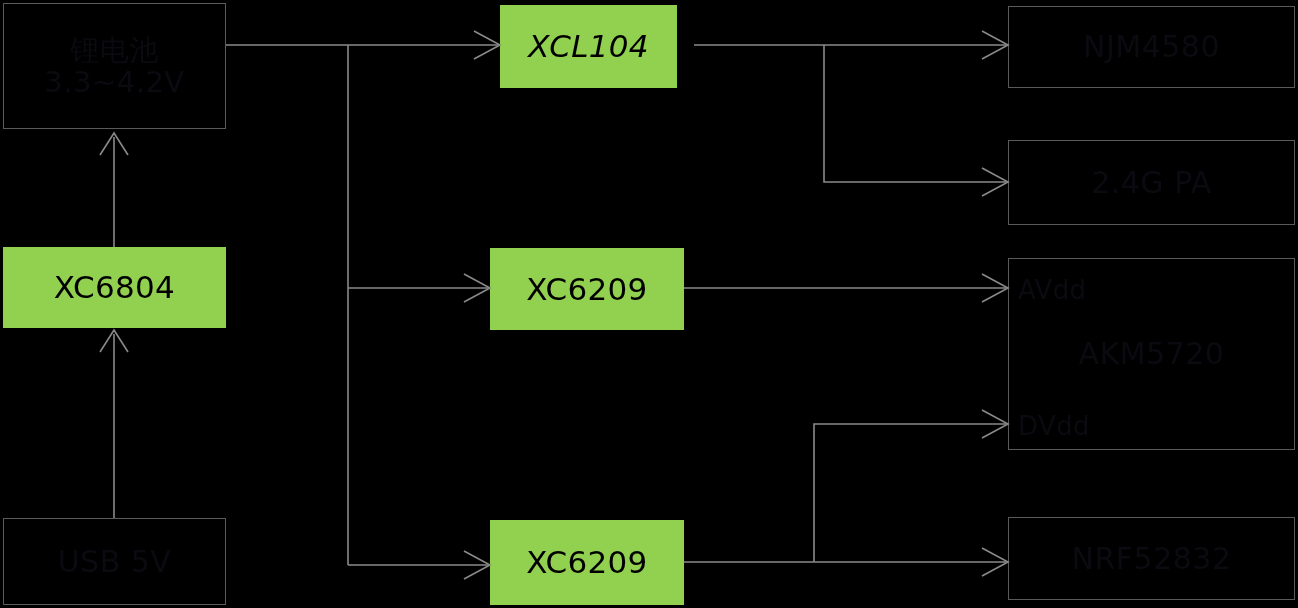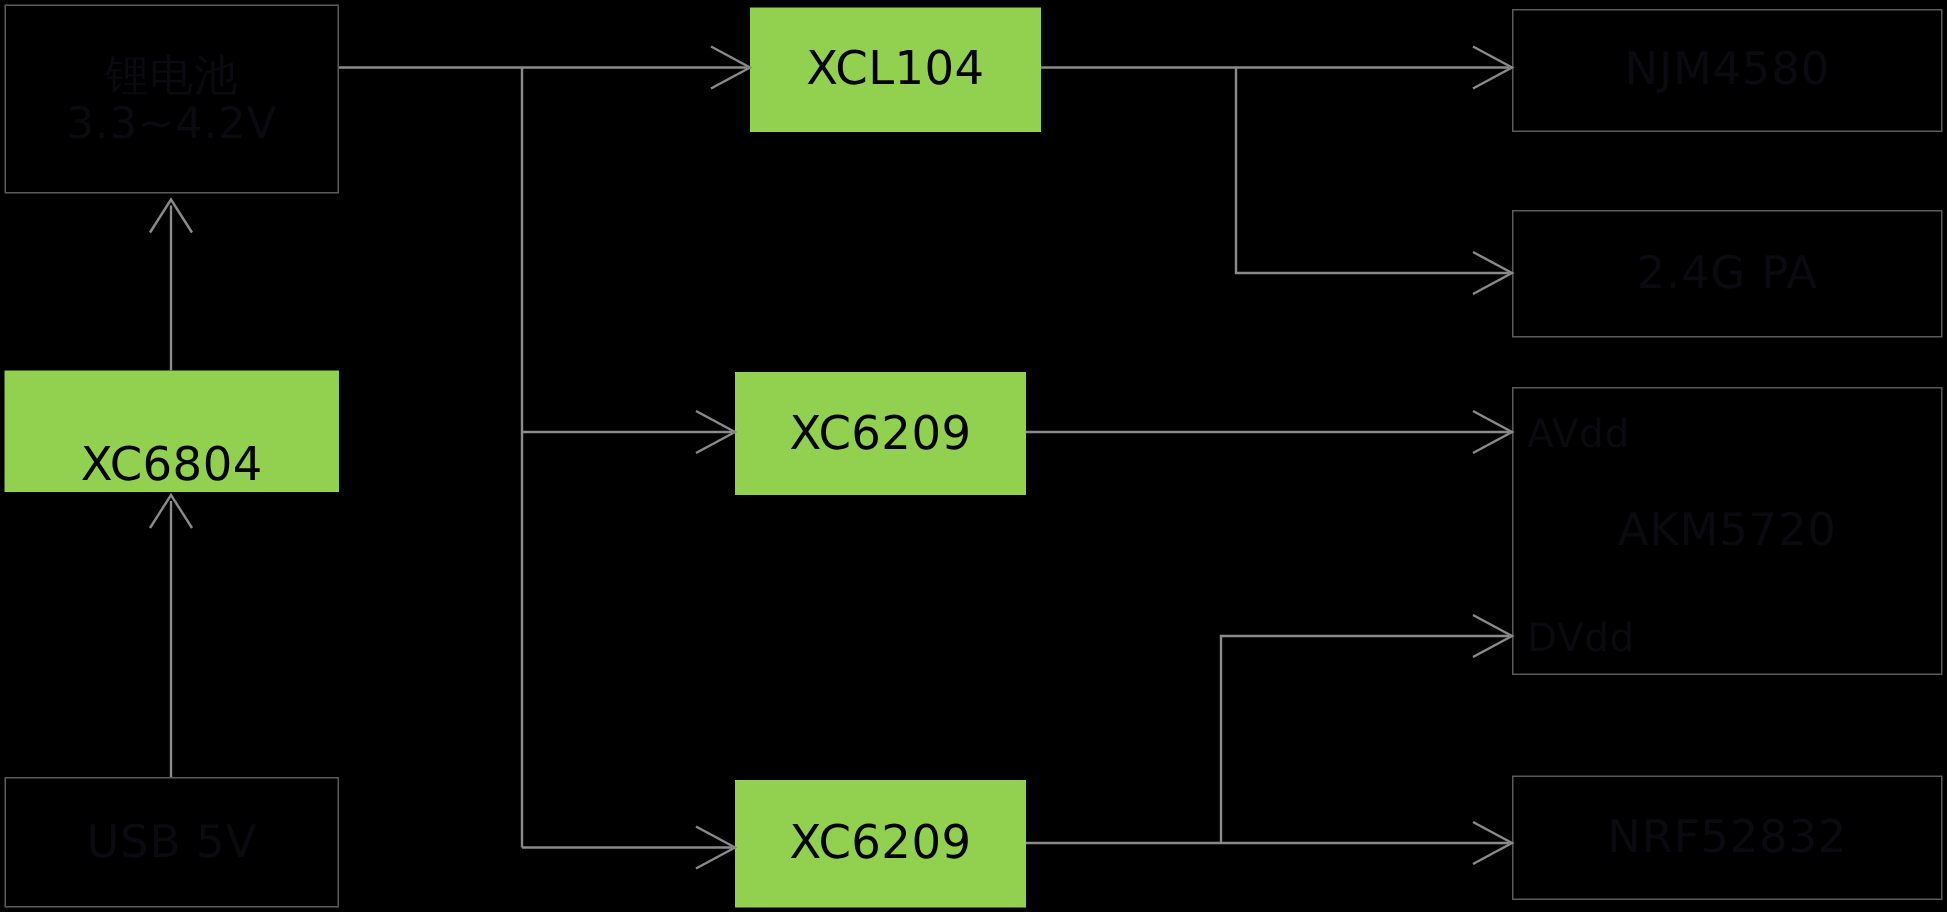--- a/index.html
+++ b/index.html
@@ -77,29 +77,29 @@
 </head>
 <body>
 
 <div id="canvas">
 
   <div class="node dark multiline" style="left:3px; top:3px; width:223px; height:126px;">
     <span>锂电池
 3.3~4.2V</span>
   </div>
 
-  <div class="node green" style="left:3px; top:247px; width:223px; height:81px;align-items:flex-end;">
+  <div class="node green" style="left:3px; top:247px; width:223px; height:81px;">
     <span>XC6804</span>
   </div>
 
   <div class="node dark" style="left:3px; top:518px; width:223px; height:87px;">
     <span>USB 5V</span>
   </div>
 
-  <div class="node green" style="left:500px; top:5px; width:194px; height:83px;">
+  <div class="node green" style="left:500px; top:5px; width:177px; height:83px;font-style:italic;">
     <span>XCL104</span>
   </div>
 
   <div class="node green" style="left:490px; top:248px; width:194px; height:82px;">
     <span>XC6209</span>
   </div>
 
   <div class="node green" style="left:490px; top:520px; width:194px; height:85px;">
     <span>XC6209</span>
   </div>

